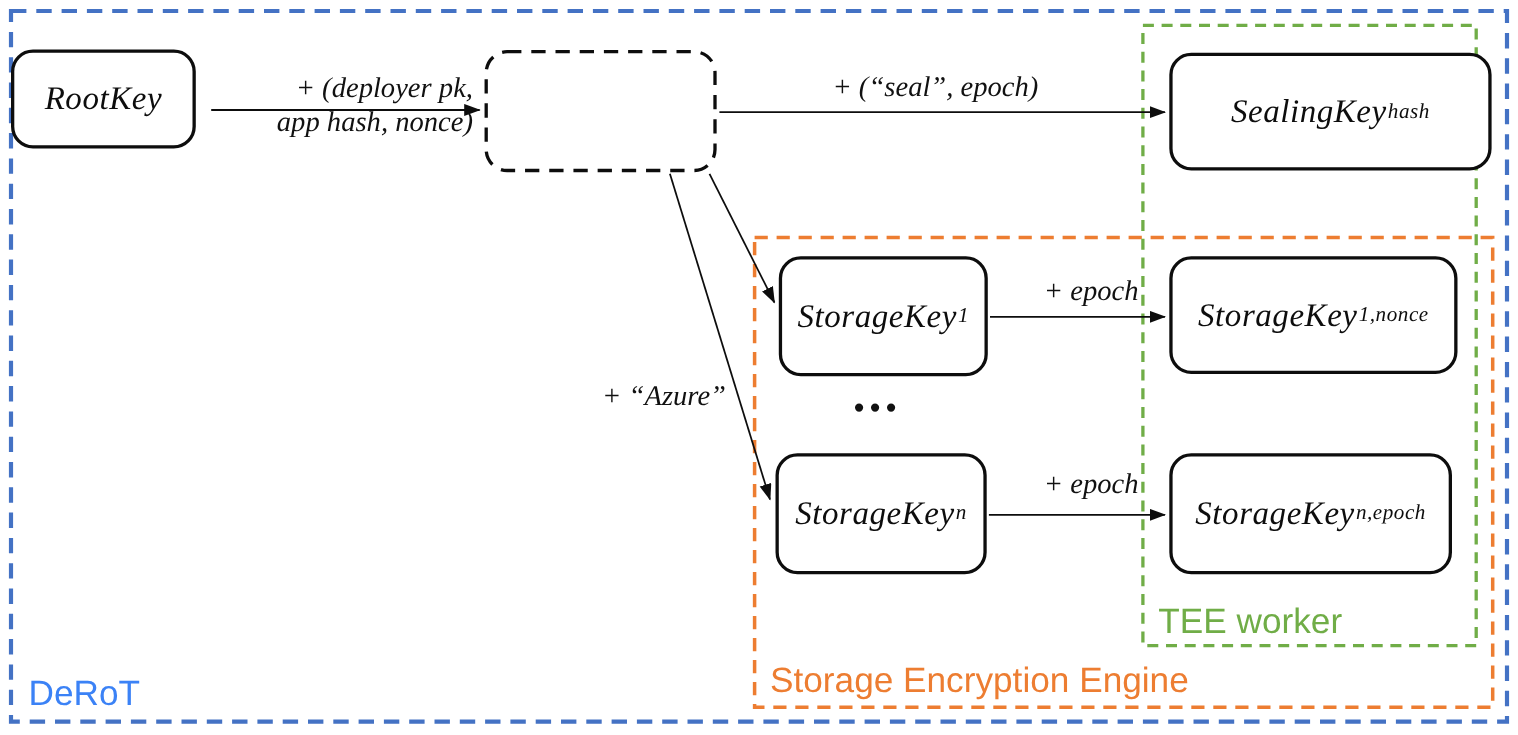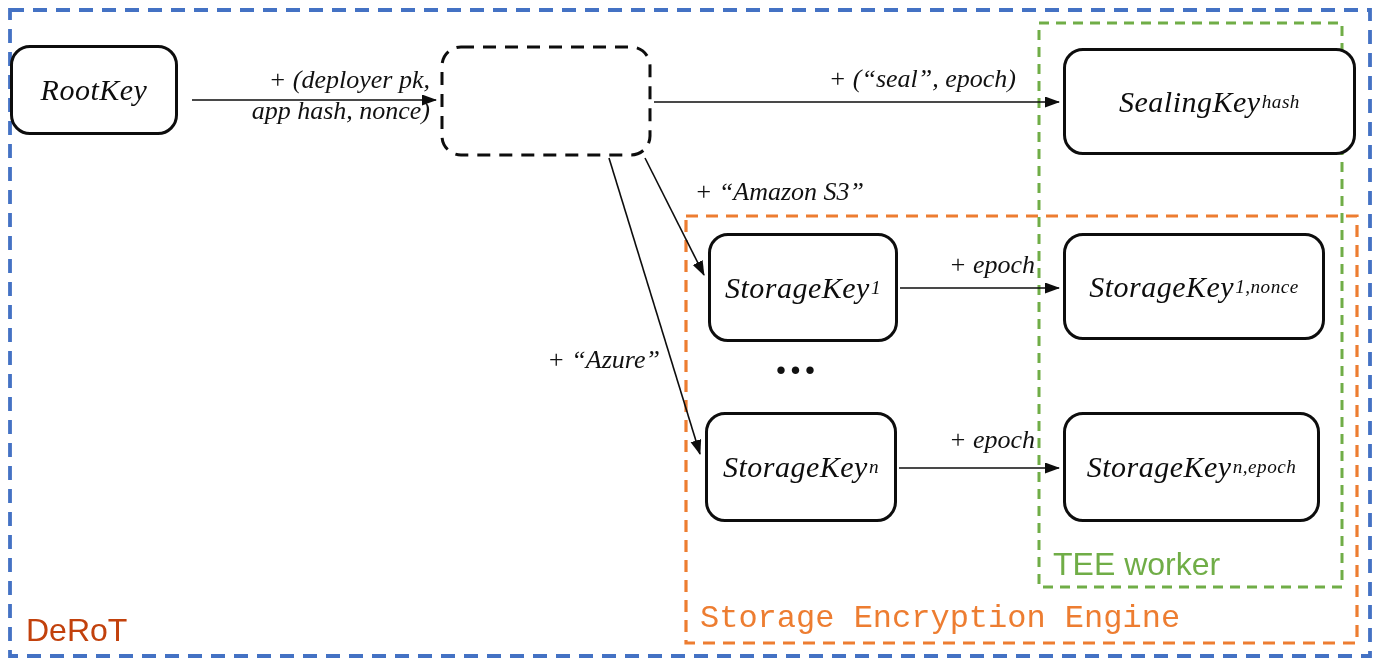--- a/index.html
+++ b/index.html
@@ -47,21 +47,21 @@
     line-height:31px;
     white-space:nowrap;
   }
   .region-label{
     position:absolute;
     z-index:3;
     font-family:"Liberation Sans", sans-serif;
     font-size:32px;
     white-space:nowrap;
   }
-  .lbl-derot{color:#c2410c;}
+  .lbl-derot{color:#3b82f6;}
   .lbl-see{color:#ED7D31;}
   .lbl-tee{color:#70AD47;}
   .ellipsis{
     position:absolute;
     z-index:3;
     font-weight:bold;
     font-size:46px;
     color:#111111;
     letter-spacing:3px;
     text-align:center;
@@ -121,31 +121,30 @@
   <div class="node" style="left:1063px;top:412px;width:257px;height:110px;">
     <span>StorageKey</span>
       <span class="sub">n,epoch</span>
   </div>
 
   <div class="edge-label" style="left:198px;top:64px;width:232px;">
     <span style="display:block">+ (deployer pk,</span>
     <span style="display:block">app hash, nonce)</span>
   </div>
 
-  <div class="edge-label" style="left:796px;top:63px;width:220px;">+ (“seal”, epoch)</div>
+  <div class="edge-label" style="left:724px;top:63px;width:220px;">+ (“seal”, epoch)</div>
 
-  <div class="edge-label" style="left:664px;top:176px;width:200px;">+ “Amazon S3”</div>
 
   <div class="edge-label" style="left:505px;top:344px;width:155px;">+ “Azure”</div>
 
   <div class="edge-label" style="left:905px;top:249px;width:130px;">+ epoch</div>
 
   <div class="edge-label" style="left:905px;top:424px;width:130px;">+ epoch</div>
 
   <div class="ellipsis" style="left:762px;top:332px;width:70px;">...</div>
 
   <div class="region-label lbl-tee" style="left:1053px;top:546px;">TEE worker</div>
 
-  <div class="region-label lbl-see" style="left:700px;top:600px;font-family:Liberation Mono, monospace;">Storage Encryption Engine</div>
+  <div class="region-label lbl-see" style="left:700px;top:600px;">Storage Encryption Engine</div>
 
   <div class="region-label lbl-derot" style="left:26px;top:612px;">DeRoT</div>
 
 </div>
 
 </body></html>

